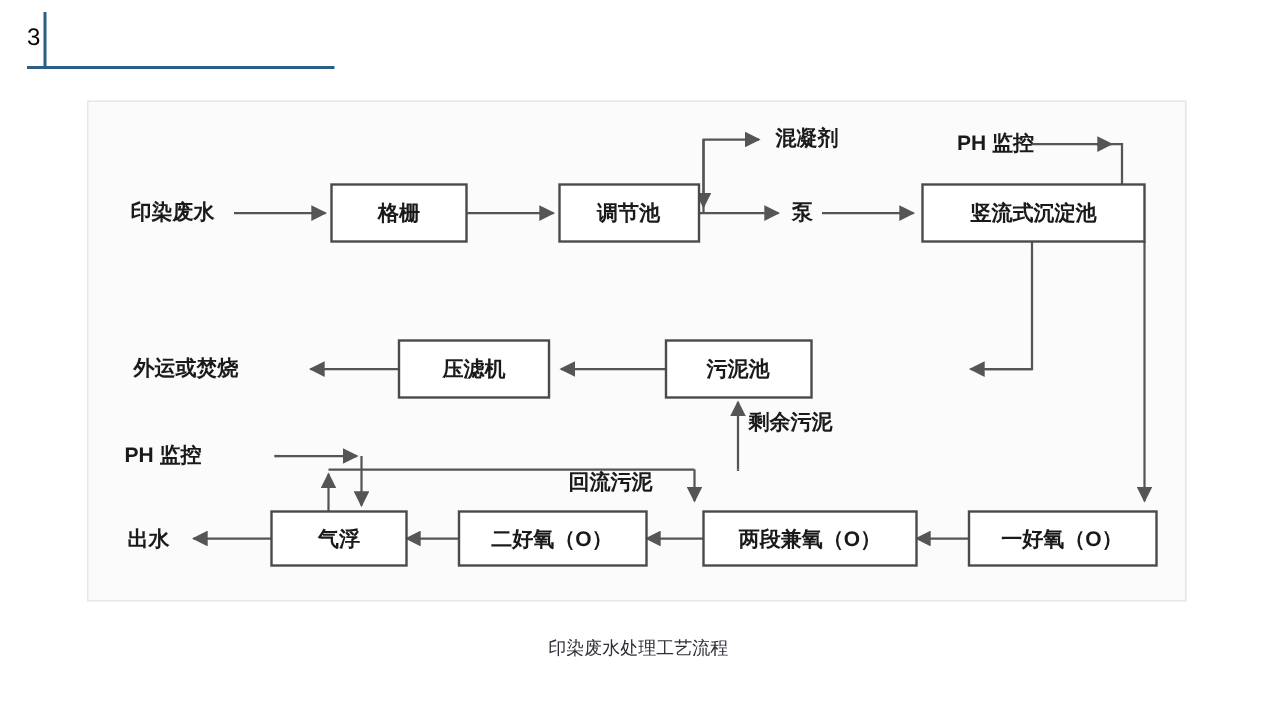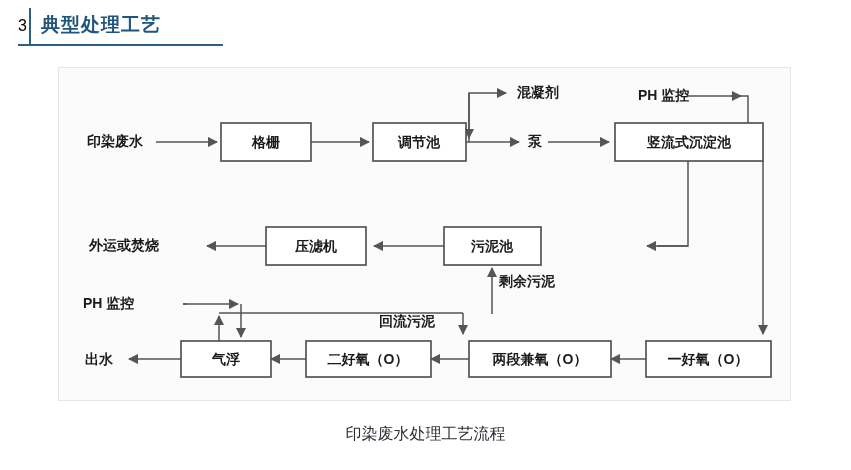--- a/index.html
+++ b/index.html
@@ -86,32 +86,31 @@
     fill: none;
   }
 
   
   #diagram-caption {
     position: absolute;
     left: 0;
     top: 424px;
     width: 851px;
     text-align: center;
-    font-size: 16px;
+    font-size: 12px;
     color: #2e2e38;
     font-family: "Liberation Sans", "DejaVu Sans", sans-serif;
   }
 </style>
 </head>
 <body>
 
 <div id="section-header">
   <div>3</div>
   <div id="section-divider"></div>
-  <div id="section-title">典型处理工艺</div>
 </div>
 
 <div id="diagram-panel">
   <svg id="flow-svg" viewBox="0 0 733 334" xmlns="http://www.w3.org/2000/svg">
     <defs>
       <marker id="arrow" viewBox="0 0 10 10" refX="9" refY="5" markerWidth="7" markerHeight="7" orient="auto-start-reverse">
         <path d="M 0 0 L 10 5 L 0 10 z" fill="#555555"></path>
       </marker>
     </defs>
 

